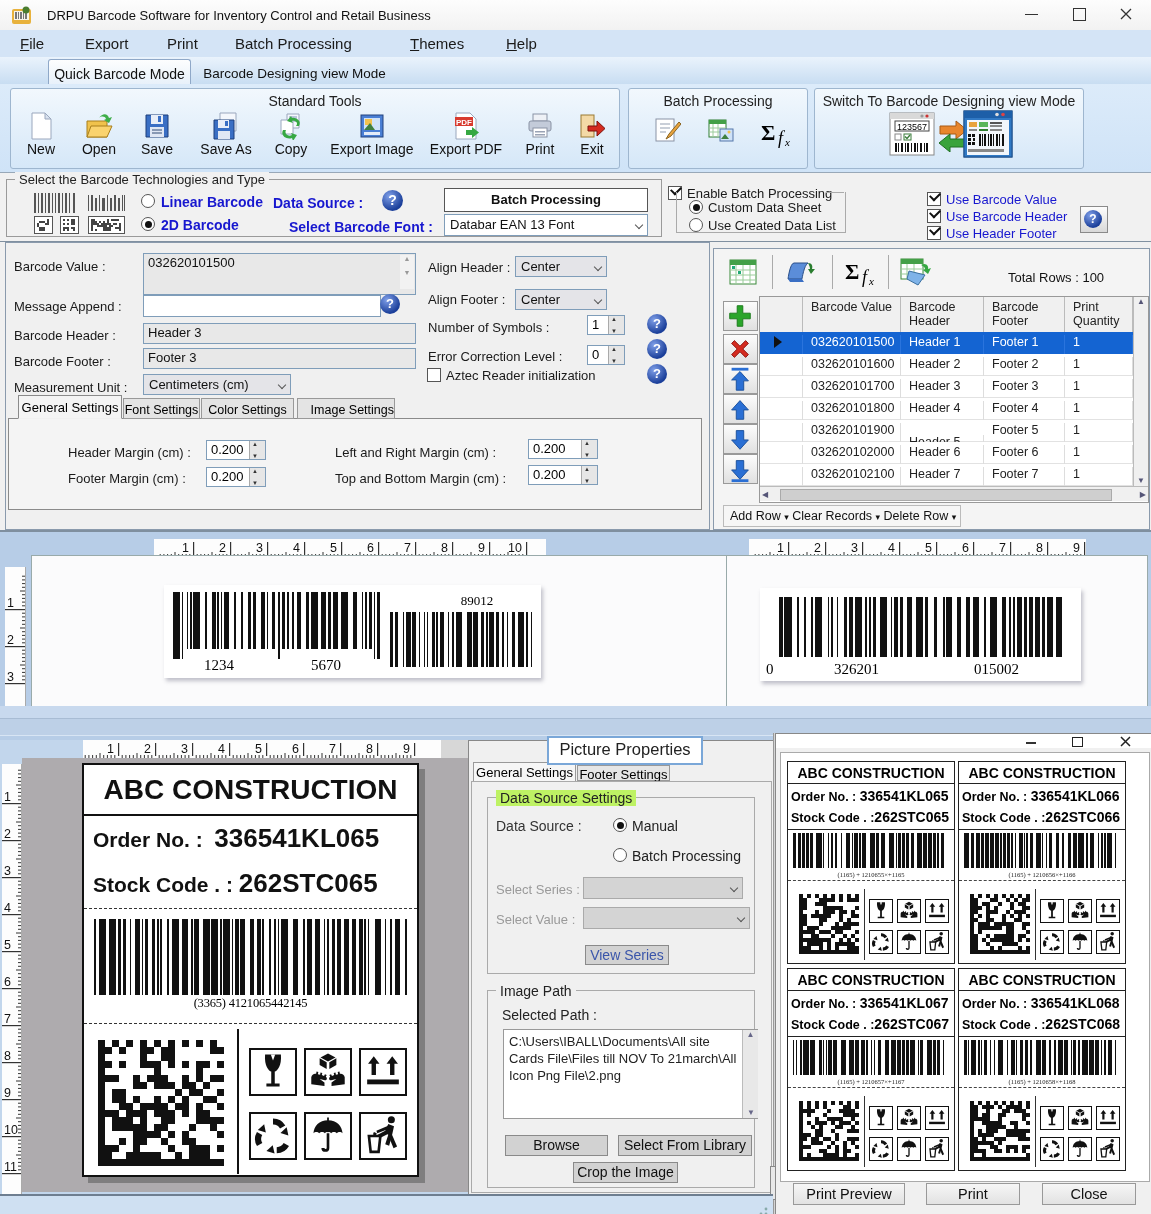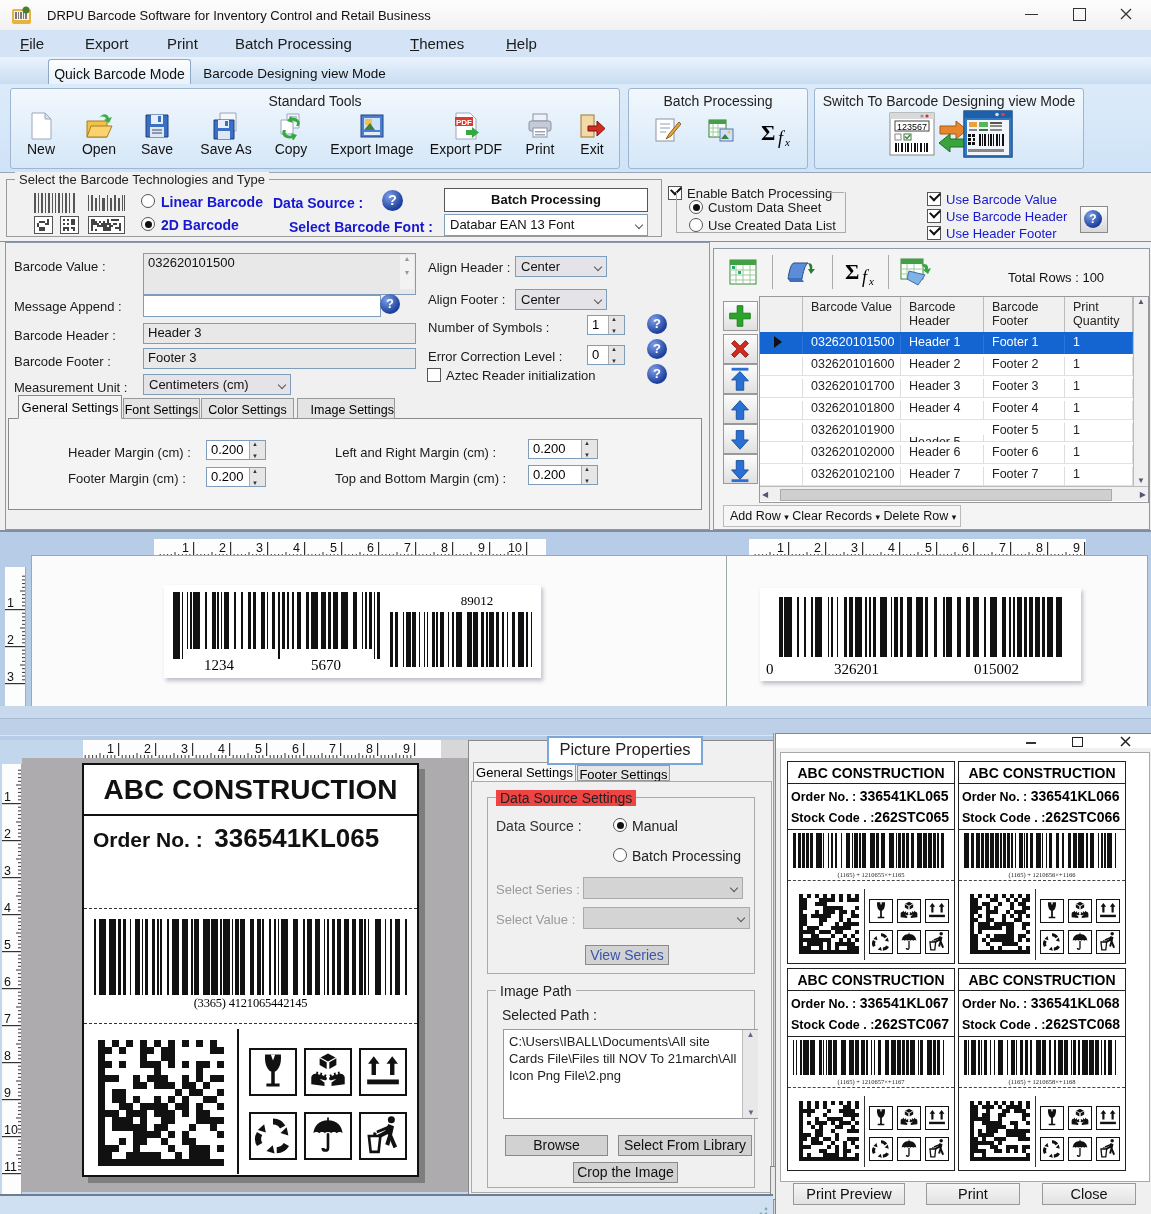--- a/index.html
+++ b/index.html
@@ -1151,20 +1151,21 @@
           <rect x="14" y="390.5" width="5" height="1" fill="#333"></rect>
           <rect x="16" y="394.2" width="3" height="1" fill="#333"></rect>
           <rect x="16" y="397.9" width="3" height="1" fill="#333"></rect>
           <rect x="16" y="401.6" width="3" height="1" fill="#333"></rect>
           <rect x="16" y="405.3" width="3" height="1" fill="#333"></rect>
         </svg></div>
 <div class="abs" style="left:82px;top:23px;width:333px;height:410px;background:#fff;border:2px solid #111;box-shadow:6px 6px 0 rgba(90,90,90,.55)">
 <div class="abs" style="left:0;top:9px;width:333px;text-align:center;font-size:28px;font-weight:bold;color:#111;white-space:nowrap">ABC CONSTRUCTION</div>
 <div class="abs" style="left:0;top:49px;width:333px;height:2px;background:#111"></div>
 <div class="abs" style="left:9px;top:58px;font-size:21px;font-weight:bold;color:#111;white-space:nowrap">Order No. :&nbsp; <span style="font-size:26px">336541KL065</span></div>
+<div class="abs" style="left:9px;top:103px;font-size:21px;font-weight:bold;color:#111;white-space:nowrap">Stock Code . : <span style="font-size:26px">262STC065</span></div>
 <div class="abs" style="left:0;top:143px;width:333px;border-top:1.5px dashed #333"></div>
 <svg class="abs" style="left:10px;top:154px" width="313" height="76" fill="#111" shape-rendering="crispEdges">
           <rect x="0.0" y="0" width="1.7" height="76"></rect>
           <rect x="5.1" y="0" width="6.8" height="76"></rect>
           <rect x="15.3" y="0" width="6.8" height="76"></rect>
           <rect x="23.8" y="0" width="3.4" height="76"></rect>
           <rect x="28.9" y="0" width="3.4" height="76"></rect>
           <rect x="35.7" y="0" width="1.7" height="76"></rect>
           <rect x="40.8" y="0" width="5.1" height="76"></rect>
           <rect x="47.6" y="0" width="1.7" height="76"></rect>
@@ -1426,21 +1427,21 @@
             <path d="M70 46 l12 28 -8 4 -10 -24 z" fill="#111"></path>
             <path d="M18 50 h26 l-4 36 h-18 z" fill="none" stroke="#111" stroke-width="6"></path>
           </svg></div>
 </div>
 <div class="abs" style="left:468px;top:0;width:305px;height:455px;background:#f0f0f0;border:1px solid #888">
 <div class="abs" style="left:78px;top:-5px;width:152px;height:23px;background:#fff;border:2px solid #7aa7d8;text-align:center;font-size:16.5px;color:#222;padding-top:2px;box-sizing:content-box;z-index:5">Picture Properties</div>
 <div class="abs" style="left:4px;top:21px;width:103px;height:19px;border:1px solid #999;border-bottom:none;background:#f6f6f6;text-align:center;font-size:13px;padding-top:2px;box-sizing:border-box;z-index:4">General Settings</div>
 <div class="abs" style="left:108px;top:24px;width:93px;height:16px;border:1px solid #999;background:#e6e6e6;text-align:center;font-size:13px;padding-top:1px;box-sizing:border-box">Footer Settings</div>
 <div class="abs" style="left:2px;top:40px;width:299px;height:410px;border:1px solid #aaa;background:#f0f0f0"></div>
 <div class="gb" style="left:18px;top:56px;width:266px;height:175px;border-color:#aaa">
-          <span style="background:#ef4444;font-size:14px">Data Source Settings</span>
+          <span style="background:#bef264;font-size:14px">Data Source Settings</span>
         </div>
 <div class="abs" style="left:27px;top:77px;font-size:14px;color:#333">Data Source :</div>
 <div class="rad sel" style="left:144px;top:77px"></div>
         <div class="abs" style="left:163px;top:77px;font-size:14px;color:#222">Manual</div>
 <div class="rad" style="left:144px;top:107px"></div>
         <div class="abs" style="left:163px;top:107px;font-size:14px;color:#222">Batch Processing</div>
 <div class="abs" style="left:27px;top:141px;font-size:13px;color:#9a9a9a">Select Series :</div>
 <div class="combo" style="left:114px;top:136px;width:158px;height:20px;background:#d4d4d4;border-color:#aaa">
           <i></i>
         </div>

